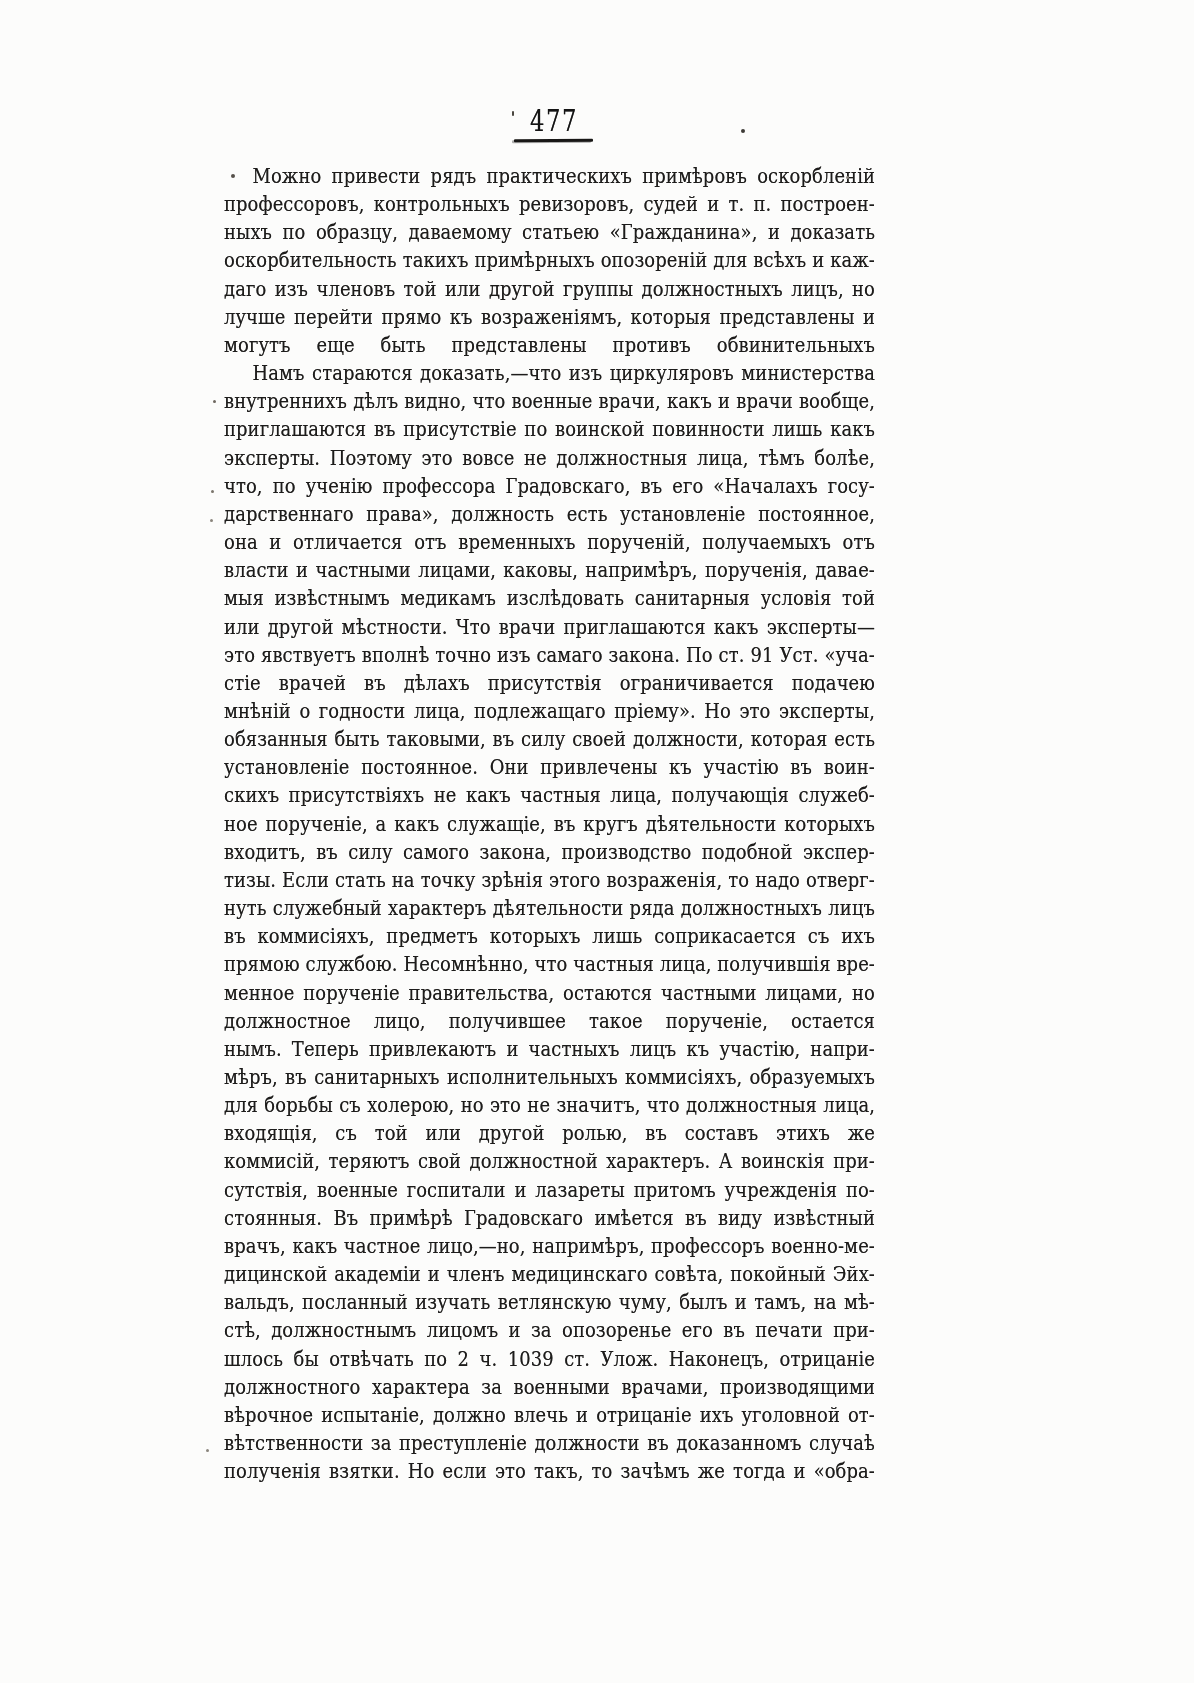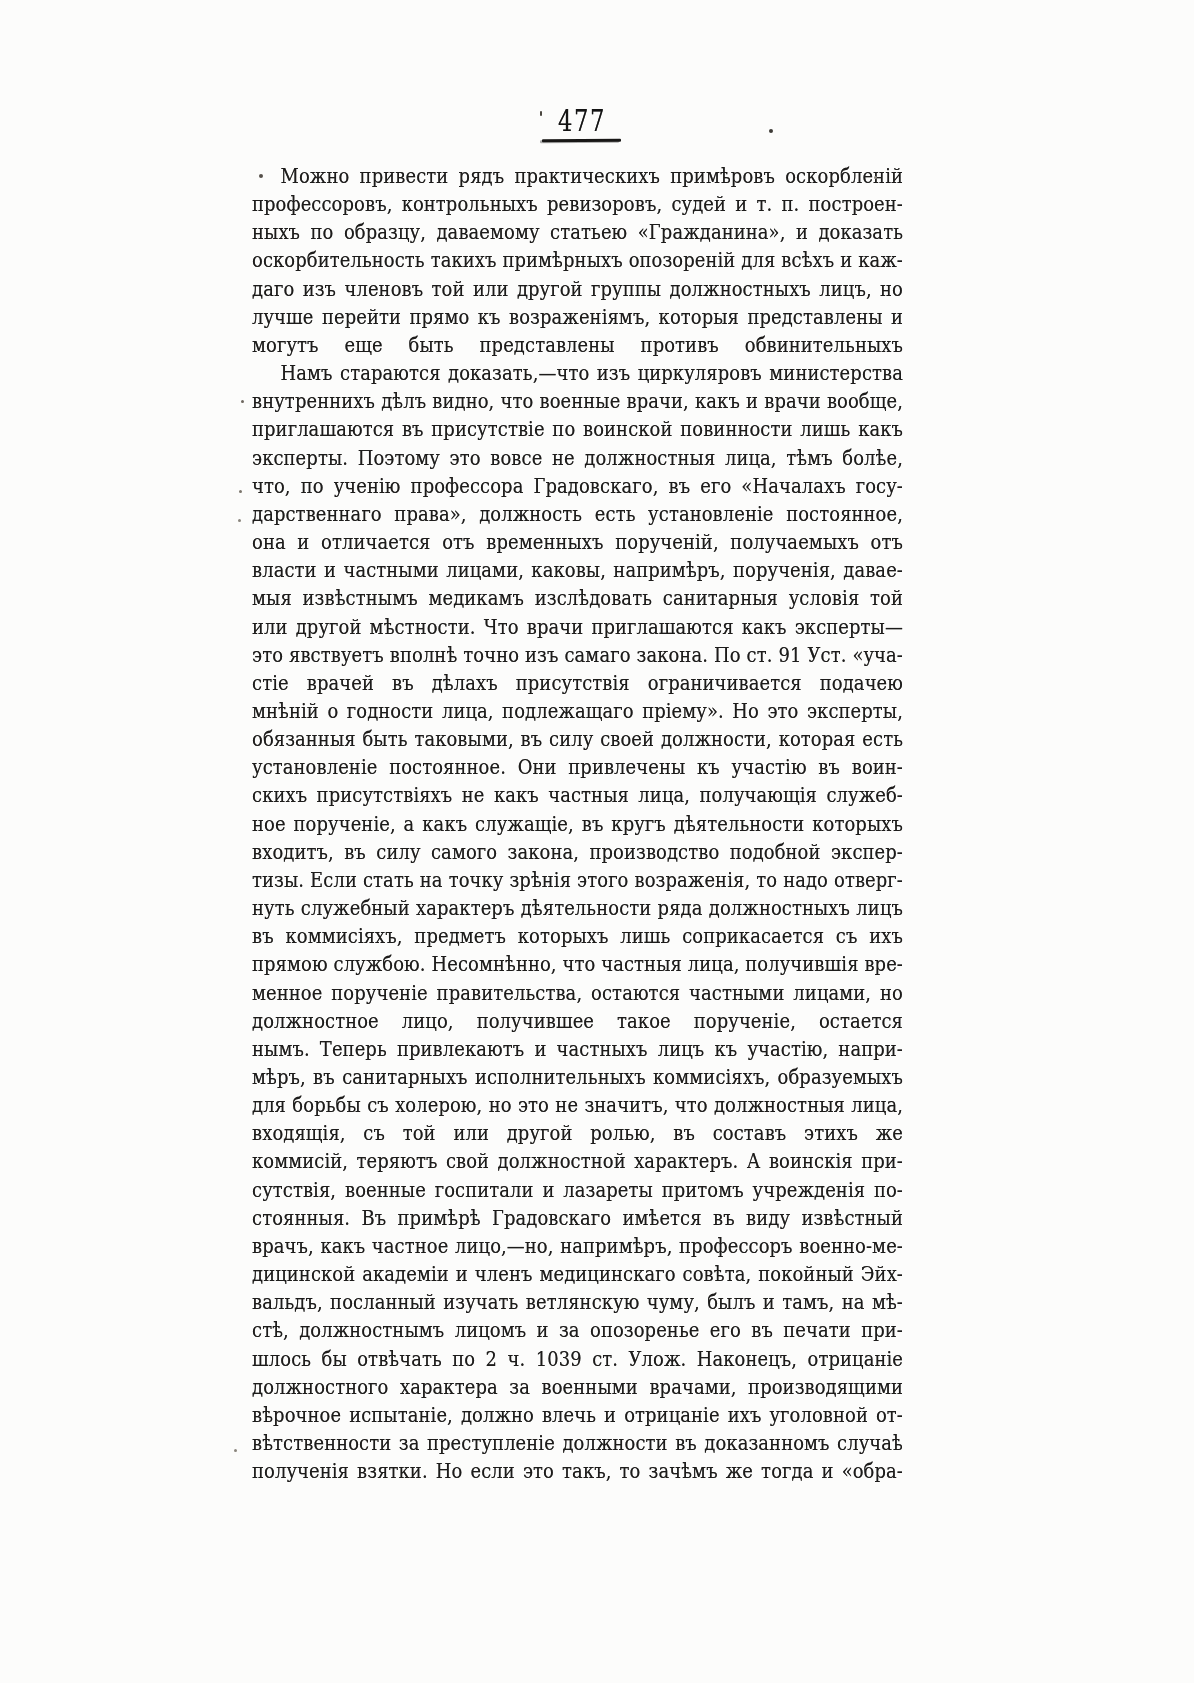--- a/index.html
+++ b/index.html
@@ -3,21 +3,21 @@
 <meta charset="utf-8">
 <style>
   html, body { margin: 0; padding: 0; }
   body {
     width: 1194px; height: 1683px;
     background: #fcfcfb;
     position: relative;
     overflow: hidden;
     font-family: "DejaVu Serif", "Liberation Serif", serif;
   }
-  #page { position: absolute; inset: 0; margin-left: 28px; }
+  #page { position: absolute; inset: 0; }
 
   #page-number {
     position: absolute;
     top: 104px; left: 479px; width: 150px;
     text-align: center;
     font-size: 29px;
     letter-spacing: 2px;
     color: #141414;
     transform: scaleX(0.78);
     transform-origin: center top;

